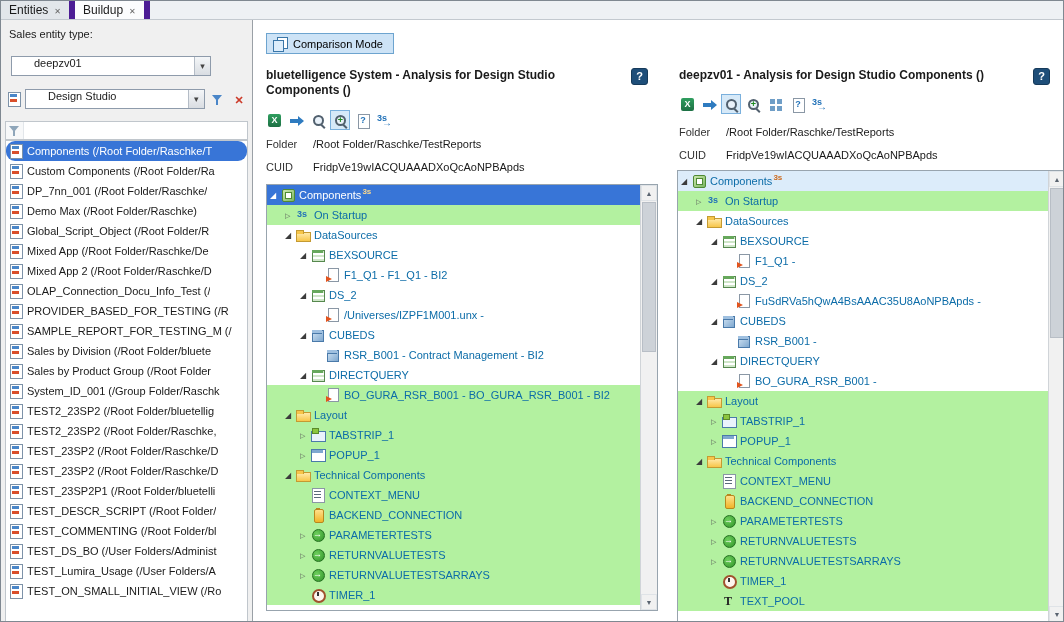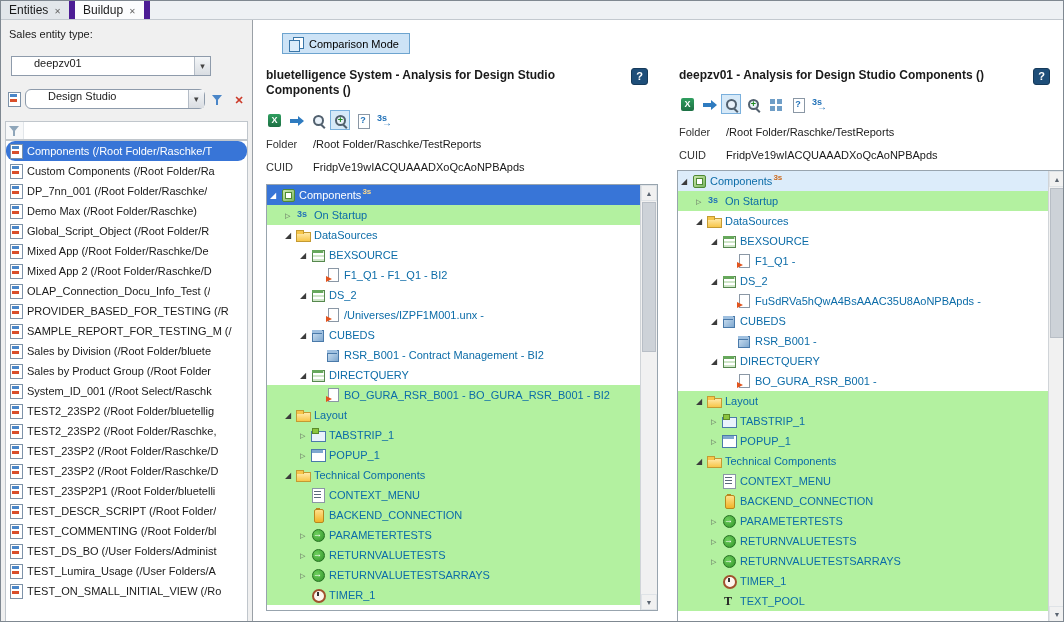--- a/index.html
+++ b/index.html
@@ -15,33 +15,33 @@
   .tab-close::before { content:"✕"; font-size:8px; color:#666; }
 
   
   .sidebar { position:absolute; top:19px; left:0; width:252px; bottom:0; background:#f0f0f0; border-right:1px solid #9aa0a6; }
   .side-label { position:absolute; top:8px; left:8px; font-size:11px; }
   .combo { height:20px; background:#fff; border:1px solid #8e9bab; display:flex; align-items:flex-start; padding-left:22px; font-size:11px; }
   .combo-arrow { margin-left:auto; width:16px; height:100%; display:flex; align-items:center; justify-content:center; background:linear-gradient(#f4f6f8,#d9dde2); border-left:1px solid #b4bcc6; }
   .combo-arrow::before { content:"▾"; font-size:9px; color:#444; }
   .combo-system { position:absolute; top:36px; left:10px; width:200px; }
   .type-row { position:absolute; top:69px; left:6px; right:4px; height:20px; display:flex; align-items:center; gap:4px; }
-  .combo-type { width:204px;border-radius:6px; }
+  .combo-type { width:204px; }
   .mini-btn { width:20px; height:20px; background:transparent; border:1px solid transparent; display:flex; align-items:center; justify-content:center; }
   .filter-row { position:absolute; top:101px; left:4px; right:4px; height:19px; background:#fff; border:1px solid #c0c6cc; display:flex; }
   .funnel-cell { width:18px; border-right:1px solid #e2e6ea; background:#f7f8f9; display:flex; align-items:center; justify-content:center; }
   .filter-input { flex:1; }
   .entity-list { position:absolute; top:120px; left:4px; right:4px; bottom:0; background:#fff; border:1px solid #c0c6cc; border-bottom:none; overflow:hidden; }
   .entity-row { height:20px; display:flex; align-items:center; gap:4px; padding:0 2px 0 3px; font-size:11px; white-space:nowrap; overflow:hidden; }
   .entity-row.selected { background:#3875d7; color:#fff;border-radius:9px; }
   .entity-label { overflow:hidden; white-space:nowrap; }
 
   
   .main { position:absolute; top:19px; left:253px; right:0; bottom:0; background:#fff; overflow:hidden; }
-  .cmp-btn { position:absolute; top:13px; left:12px; height:21px; padding:0 10px 0 6px; display:flex; align-items:center; gap:6px; background:#cde3f6; border:1px solid #6da4cf; font-size:11px; font-family:inherit;margin-left:16px; }
+  .cmp-btn { position:absolute; top:13px; left:12px; height:21px; padding:0 10px 0 6px; display:flex; align-items:center; gap:6px; background:#cde3f6; border:1px solid #6da4cf; font-size:11px; font-family:inherit; }
   .pages-icon { position:relative; width:14px; height:13px; flex:none; }
   .pages-icon::before { content:""; position:absolute; left:4px; top:0; width:9px; height:10px; background:#fff; border:1px solid #3a76a8; }
   .pages-icon::after { content:""; position:absolute; left:0; top:3px; width:9px; height:10px; background:#dcedfb; border:1px solid #3a76a8; }
 
   .panel-title { position:absolute; font-size:12px; font-weight:bold; line-height:15px; }
   .title-left { top:48px; left:12px; width:362px; }
   .title-right { top:48px; left:425px; width:360px; white-space:nowrap; }
   .help-btn { position:absolute; width:17px; height:17px; background:#1e4e79; color:#fff; font-weight:bold; font-size:11px; border:1px solid #163a5a; border-radius:3px; text-align:center; line-height:15px; font-family:inherit; }
   .help-left { top:48px; left:377px; }
   .help-right { top:48px; left:779px; }
@@ -235,21 +235,21 @@
           <span class="entity-label">Sales by Division (/Root Folder/bluete</span>
         </div>
 
         <div class="entity-row">
           <span class="report-icon"></span>
           <span class="entity-label">Sales by Product Group (/Root Folder</span>
         </div>
 
         <div class="entity-row">
           <span class="report-icon"></span>
-          <span class="entity-label">System_ID_001 (/Root Select/Raschk</span>
+          <span class="entity-label">System_ID_001 (/Group Folder/Raschk</span>
         </div>
 
         <div class="entity-row">
           <span class="report-icon"></span>
           <span class="entity-label">TEST2_23SP2 (/Root Folder/bluetellig</span>
         </div>
 
         <div class="entity-row">
           <span class="report-icon"></span>
           <span class="entity-label">TEST2_23SP2 (/Root Folder/Raschke,</span>

